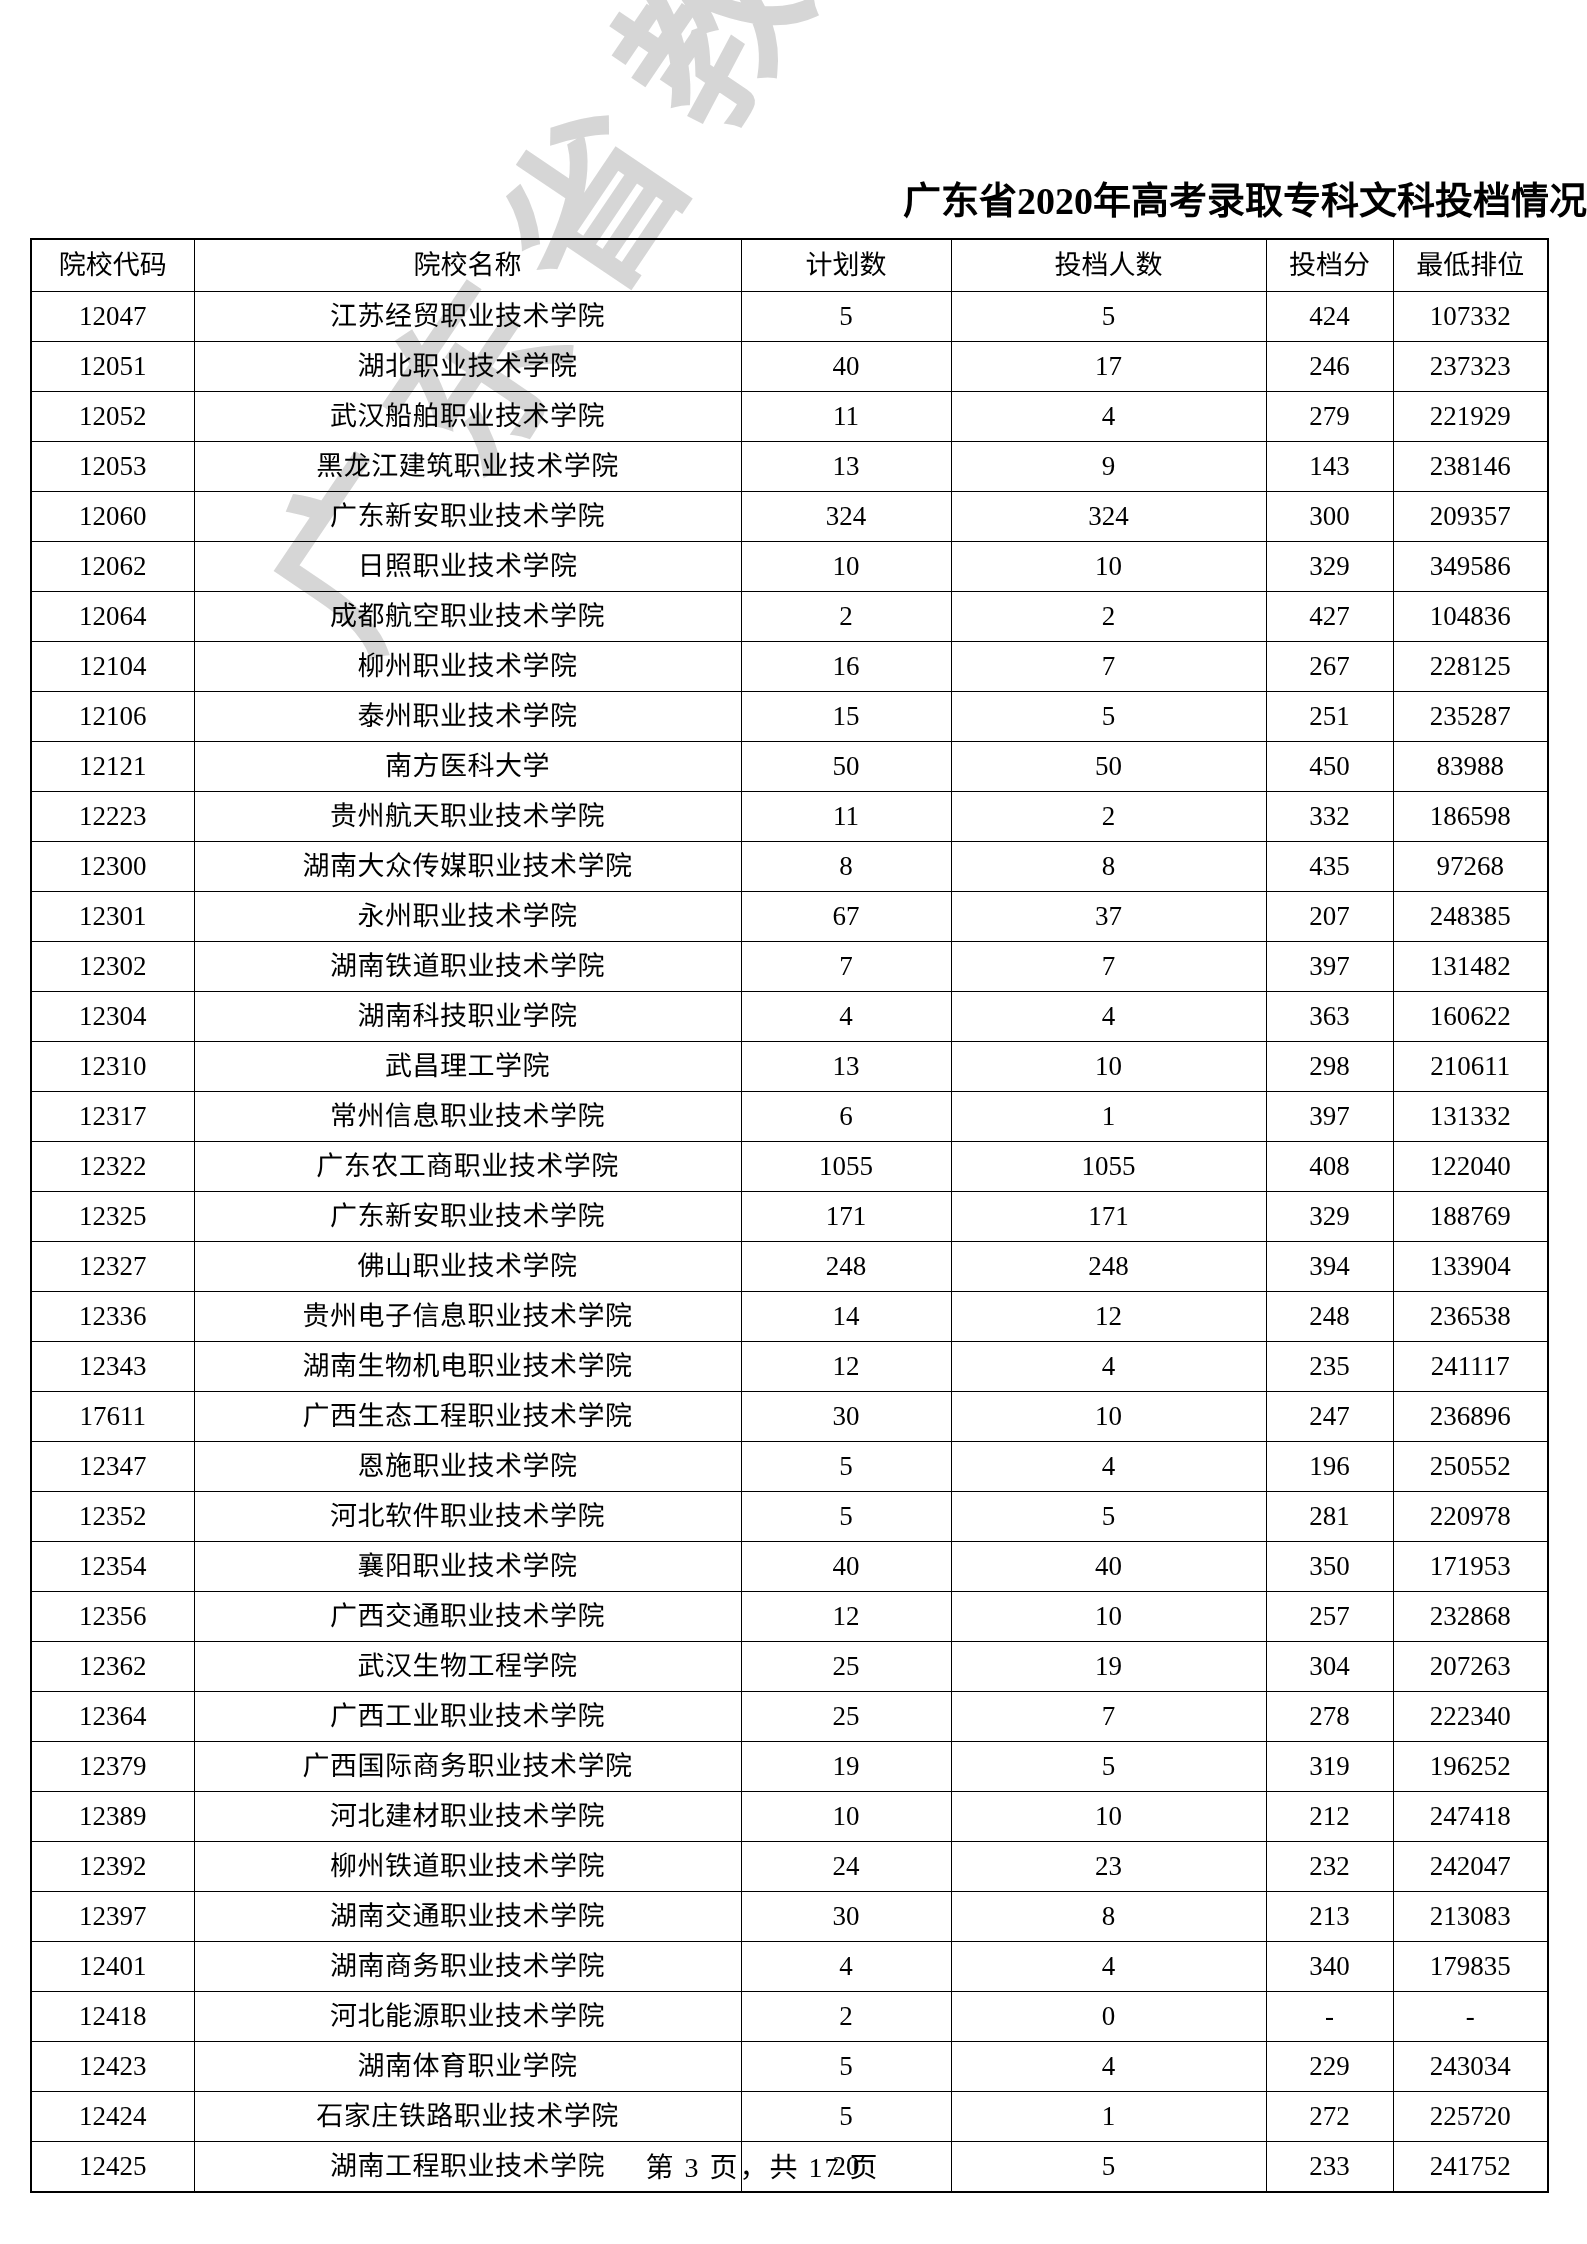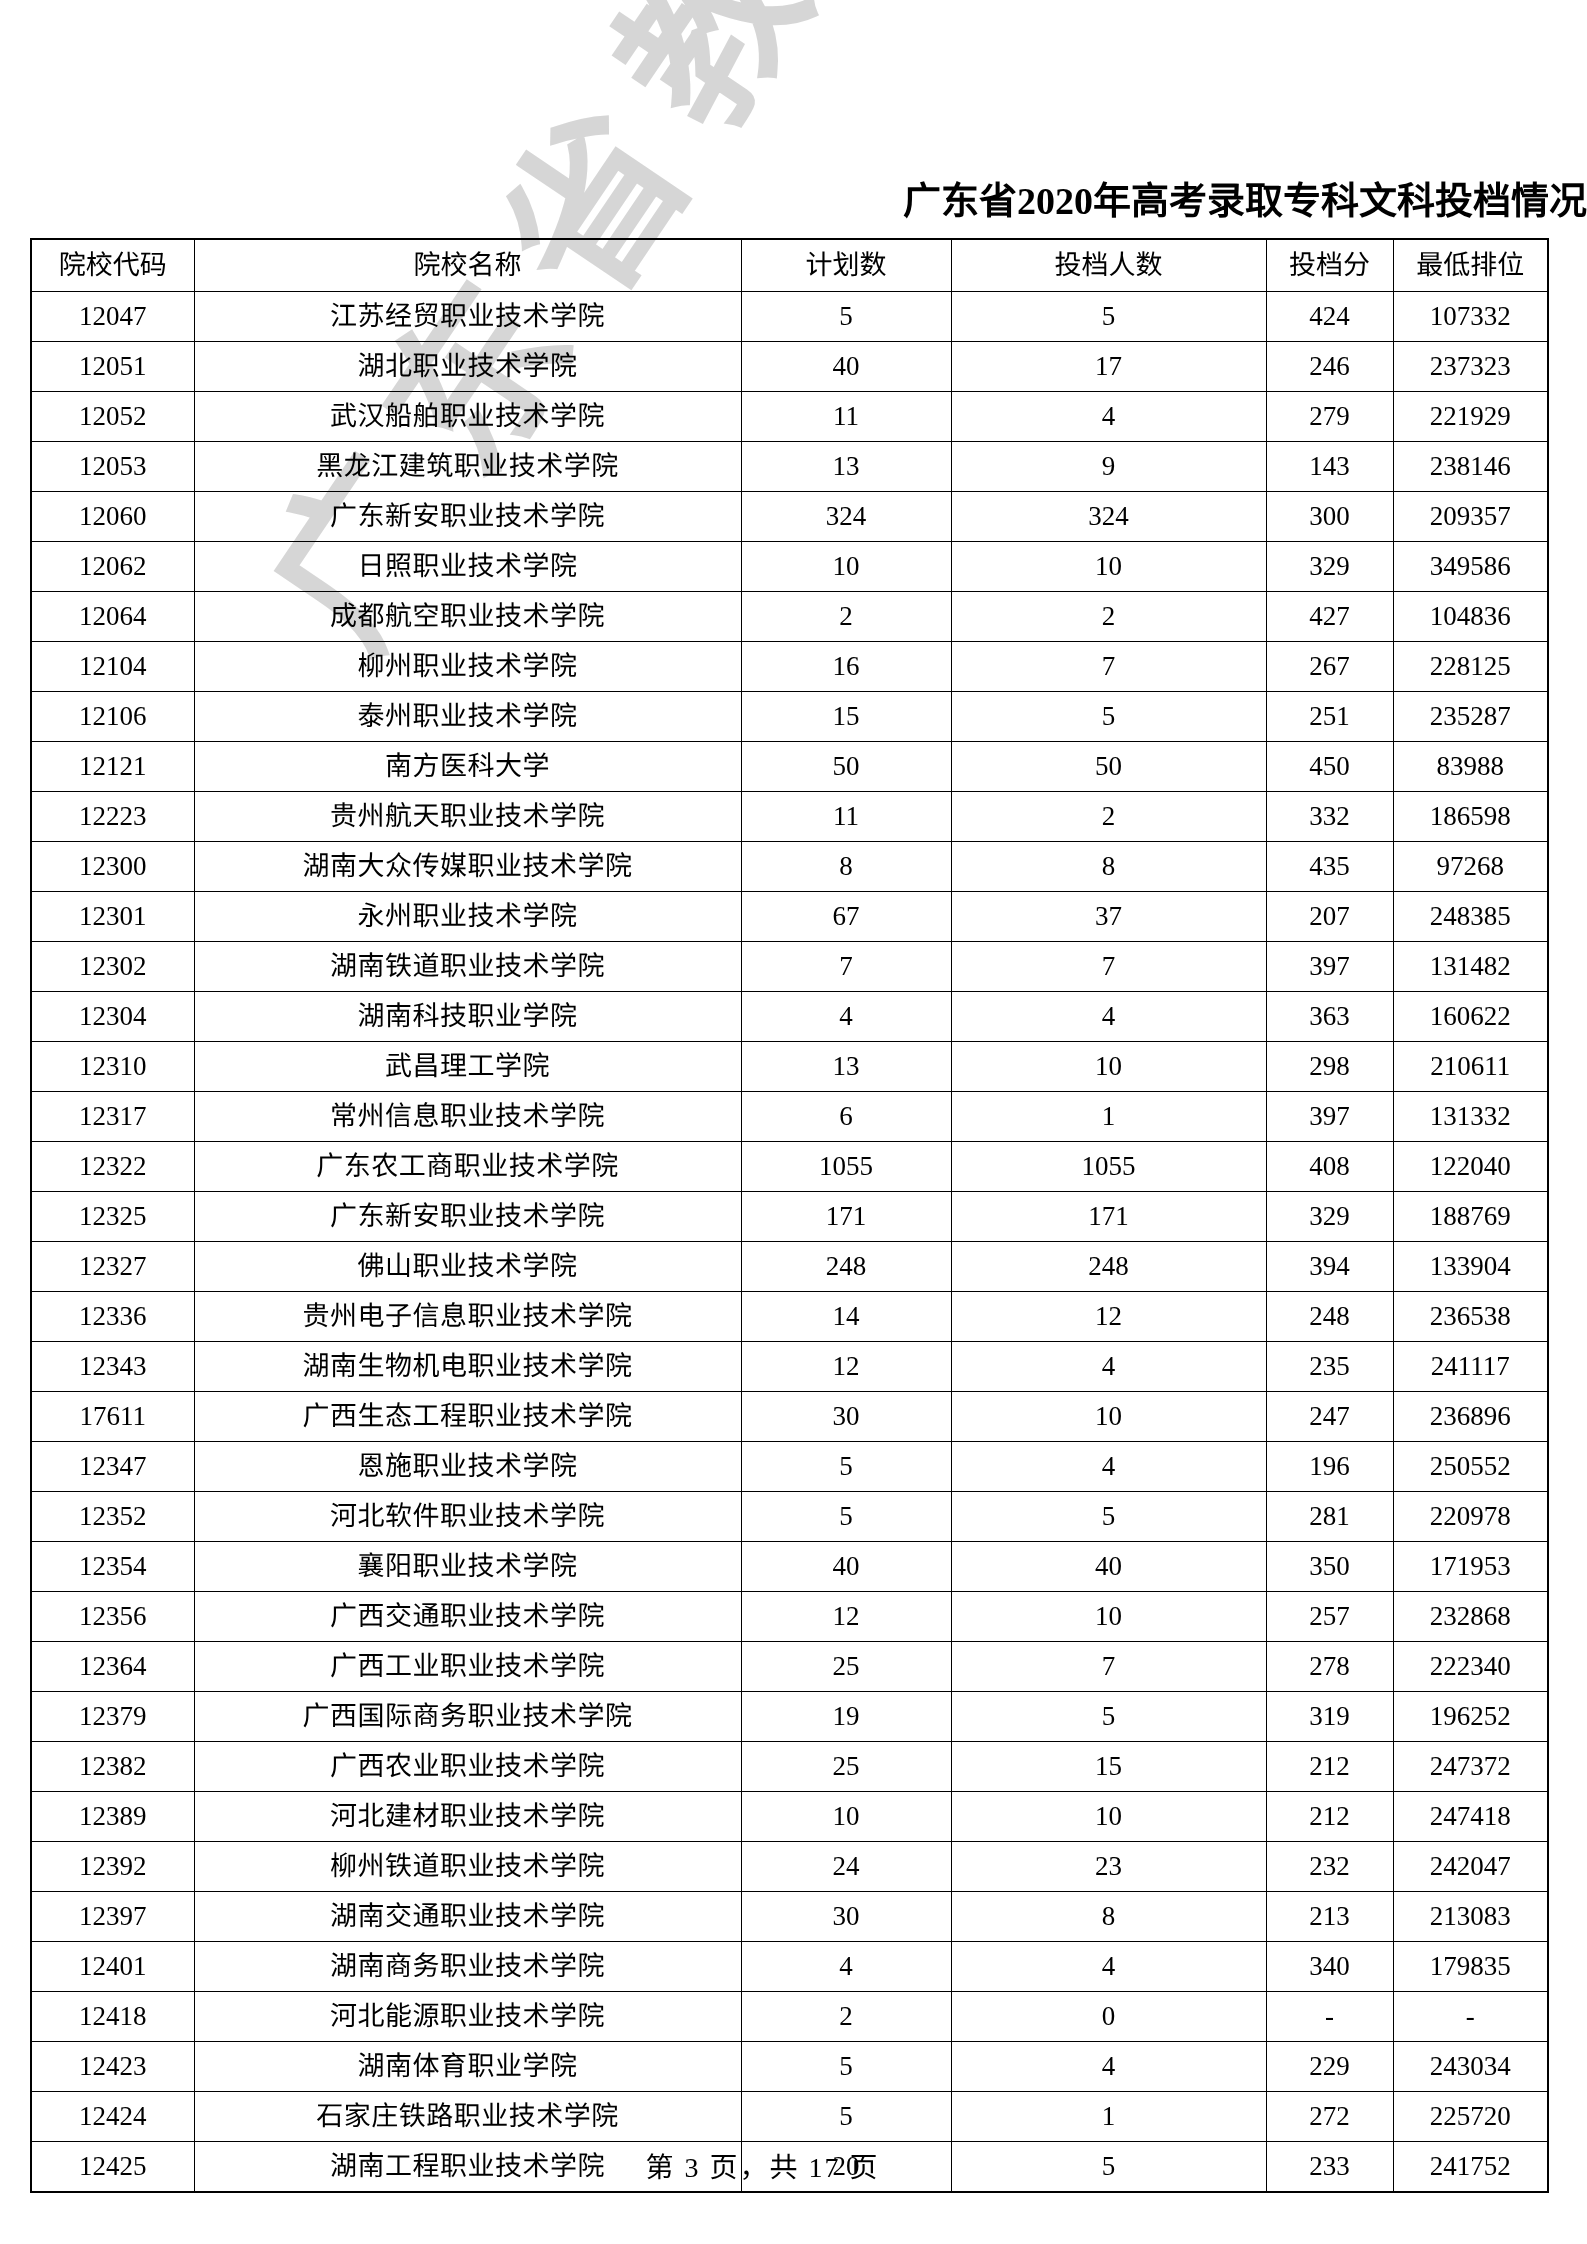--- a/index.html
+++ b/index.html
@@ -366,44 +366,44 @@
           </tr>
           <tr>
             <td class="code">12356</td>
             <td class="name">广西交通职业技术学院</td>
             <td class="num">12</td>
             <td class="num">10</td>
             <td class="num">257</td>
             <td class="num">232868</td>
           </tr>
           <tr>
+            <td class="code">12362</td>
+            <td class="name">武汉生物工程学院</td>
+            <td class="num">25</td>
+            <td class="num">19</td>
+            <td class="num">304</td>
+            <td class="num">207263</td>
+          </tr>
+          <tr>
             <td class="code">12364</td>
             <td class="name">广西工业职业技术学院</td>
             <td class="num">25</td>
             <td class="num">7</td>
             <td class="num">278</td>
             <td class="num">222340</td>
           </tr>
           <tr>
             <td class="code">12379</td>
             <td class="name">广西国际商务职业技术学院</td>
             <td class="num">19</td>
             <td class="num">5</td>
             <td class="num">319</td>
             <td class="num">196252</td>
           </tr>
           <tr>
-            <td class="code">12382</td>
-            <td class="name">广西农业职业技术学院</td>
-            <td class="num">25</td>
-            <td class="num">15</td>
-            <td class="num">212</td>
-            <td class="num">247372</td>
-          </tr>
-          <tr>
             <td class="code">12389</td>
             <td class="name">河北建材职业技术学院</td>
             <td class="num">10</td>
             <td class="num">10</td>
             <td class="num">212</td>
             <td class="num">247418</td>
           </tr>
           <tr>
             <td class="code">12392</td>
             <td class="name">柳州铁道职业技术学院</td>

